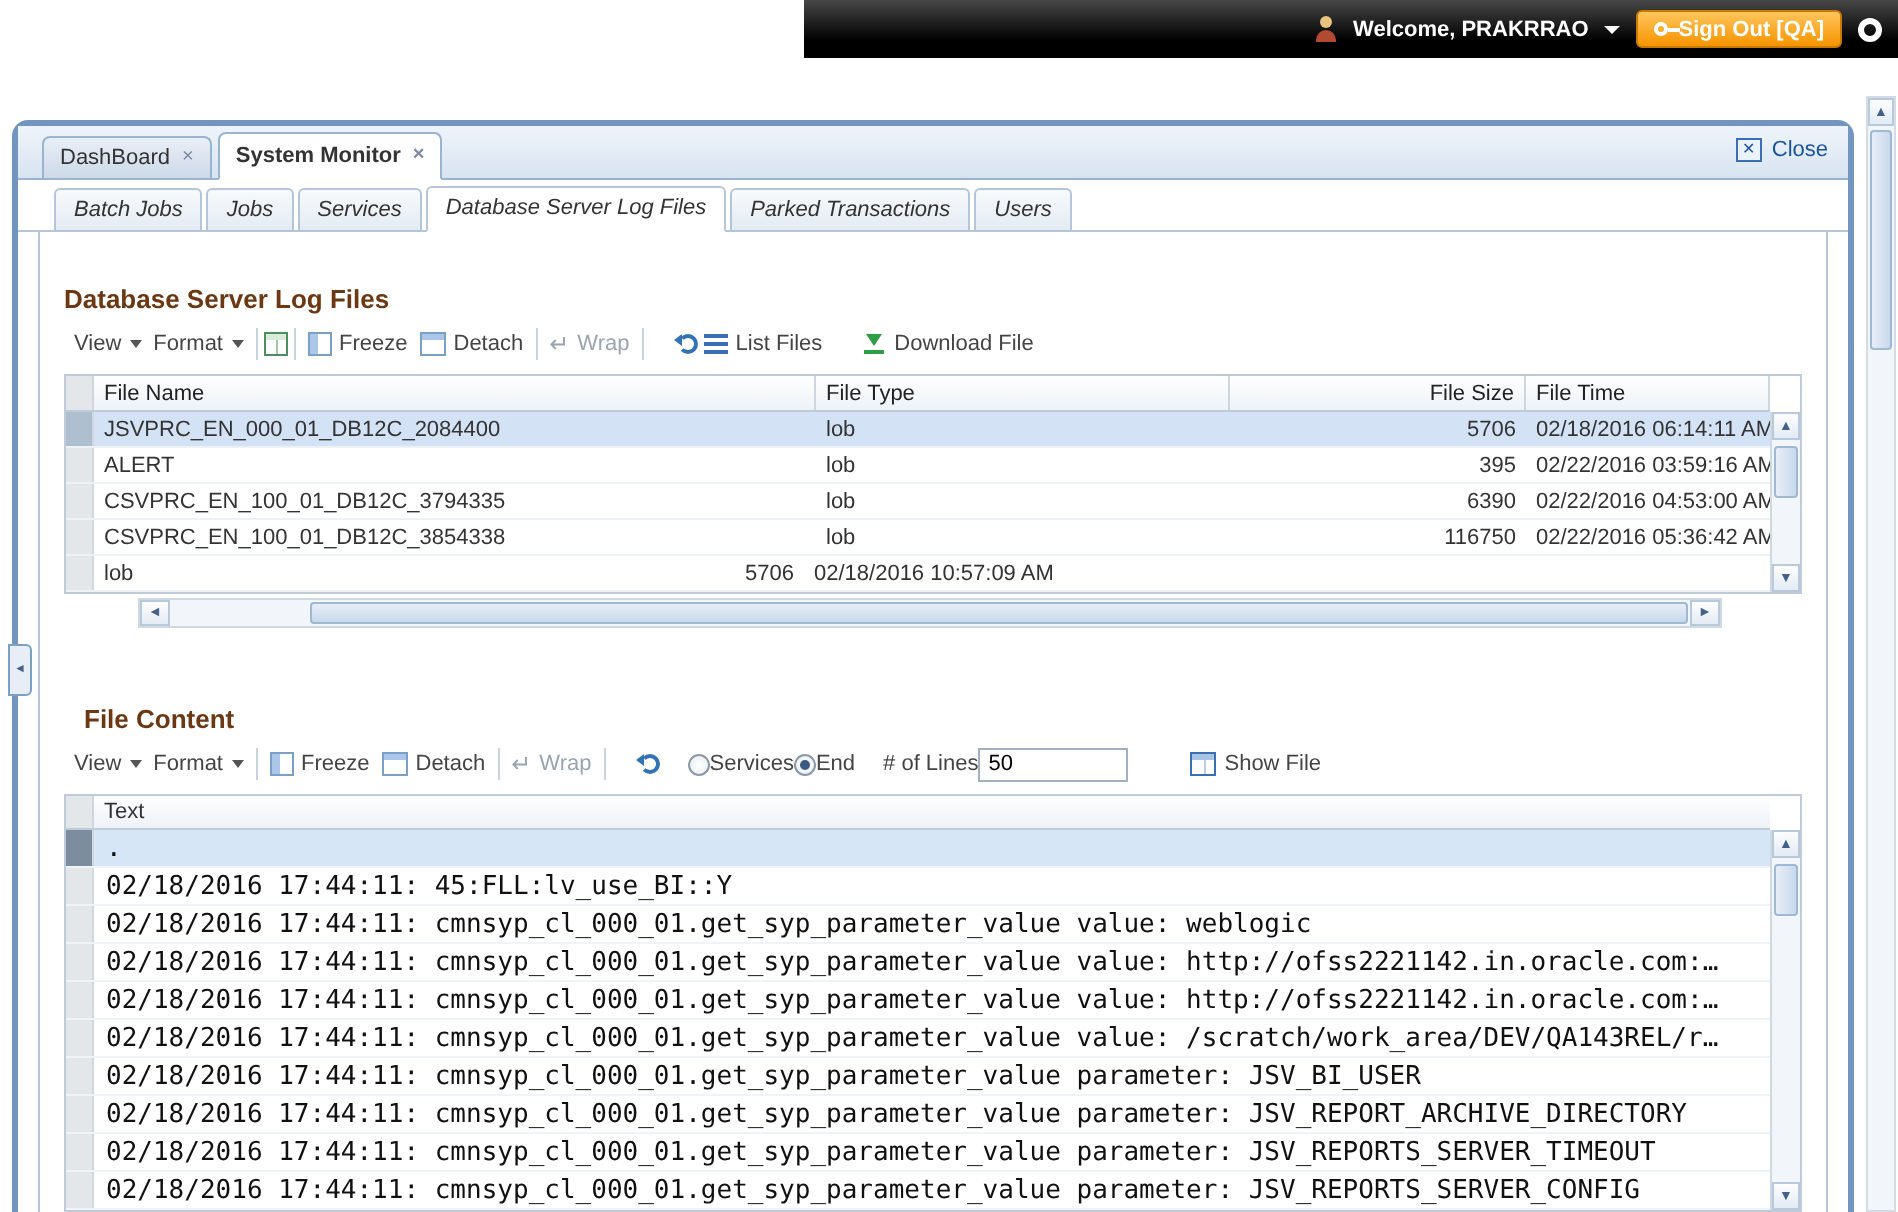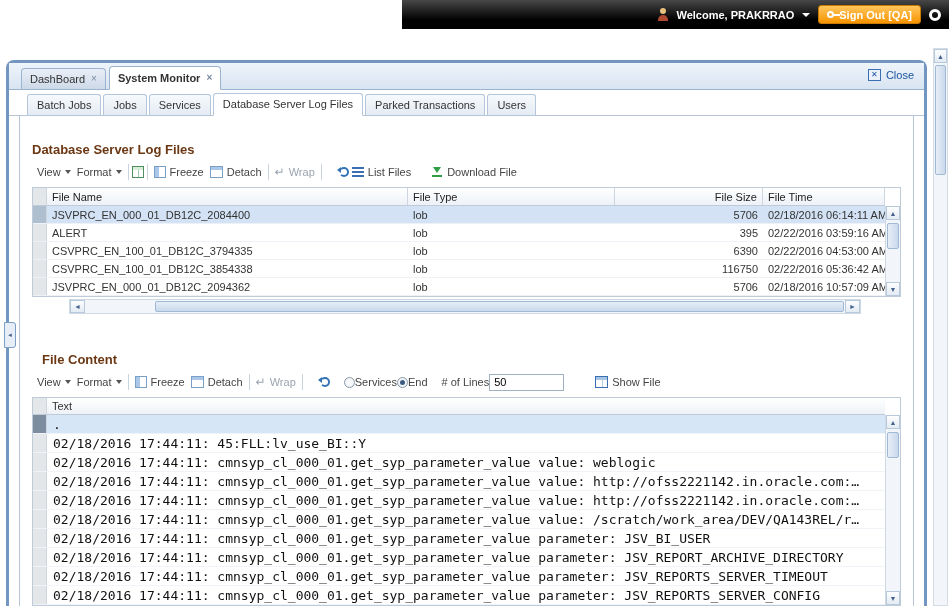--- a/index.html
+++ b/index.html
@@ -44,21 +44,21 @@
     border:1px solid #9ab4d0; border-bottom:none; border-radius:4px 4px 0 0;
     background:linear-gradient(#e9eff7,#cdd9e8); margin-right:3px; cursor:pointer; }
   .wtab.active { background:#fff; font-weight:bold; height:24px; margin-bottom:-1px; border-bottom:1px solid #fff; }
   .tabx { color:#7a8aa0; font-size:10px; line-height:10px; cursor:pointer; }
   .close-area { position:absolute; right:10px; top:6px; display:flex; align-items:center; gap:5px; color:#1c54a0; cursor:pointer; }
   .close-win { width:13px; height:12px; background:#eaf1f9; border:1px solid #3b6fb3; color:#1c54a0;
     font-size:8px; line-height:10px; text-align:center; }
 
   .subtab-strip { display:flex; align-items:flex-end; height:26px; padding-left:18px; border-bottom:1px solid #b5c6da; background:#fff; }
   .stab { padding:4px 9px; border:1px solid #b5c6da; border-bottom:none; border-radius:3px 3px 0 0;
-    background:linear-gradient(#f7fafc,#e4ebf3); margin-right:2px; color:#333; cursor:pointer; white-space:nowrap; }
+    background:linear-gradient(#f7fafc,#e4ebf3); margin-right:2px; color:#333; cursor:pointer; white-space:nowrap;font-style:italic; }
   .stab.active { background:#fff; margin-bottom:-1px; border-bottom:1px solid #fff; padding-bottom:5px; }
 
   .content-panel { margin:0 10px; border:1px solid #b5c6da; border-top:none; background:#fff;
     height:calc(100% - 53px); overflow:hidden; position:relative; }
 
   .section-title { color:#6b3813; font-weight:bold; font-size:13px; margin:26px 0 0 12px; }
   .section-title.second { margin-top:38px;margin-left:22px; }
 
   
   .toolbar { display:flex; align-items:center; height:26px; margin-top:2px; padding-left:14px; gap:0; color:#444; }
@@ -258,21 +258,20 @@
         </div>
         <div class="g-row">
           <div class="gutter"></div>
           <div class="cell col-name">CSVPRC_EN_100_01_DB12C_3854338</div>
           <div class="cell col-type">lob</div>
           <div class="cell col-size">116750</div>
           <div class="cell col-time">02/22/2016 05:36:42 AM</div>
         </div>
         <div class="g-row">
           <div class="gutter"></div>
-          <div class="cell col-name">JSVPRC_EN_000_01_DB12C_2094362</div>
           <div class="cell col-type">lob</div>
           <div class="cell col-size">5706</div>
           <div class="cell col-time">02/18/2016 10:57:09 AM</div>
         </div>
       </div>
       <div class="vsb">
         <div class="sb-btn">▲</div>
         <div class="thumb"></div>
         <div class="sb-btn bottom">▼</div>
       </div>

